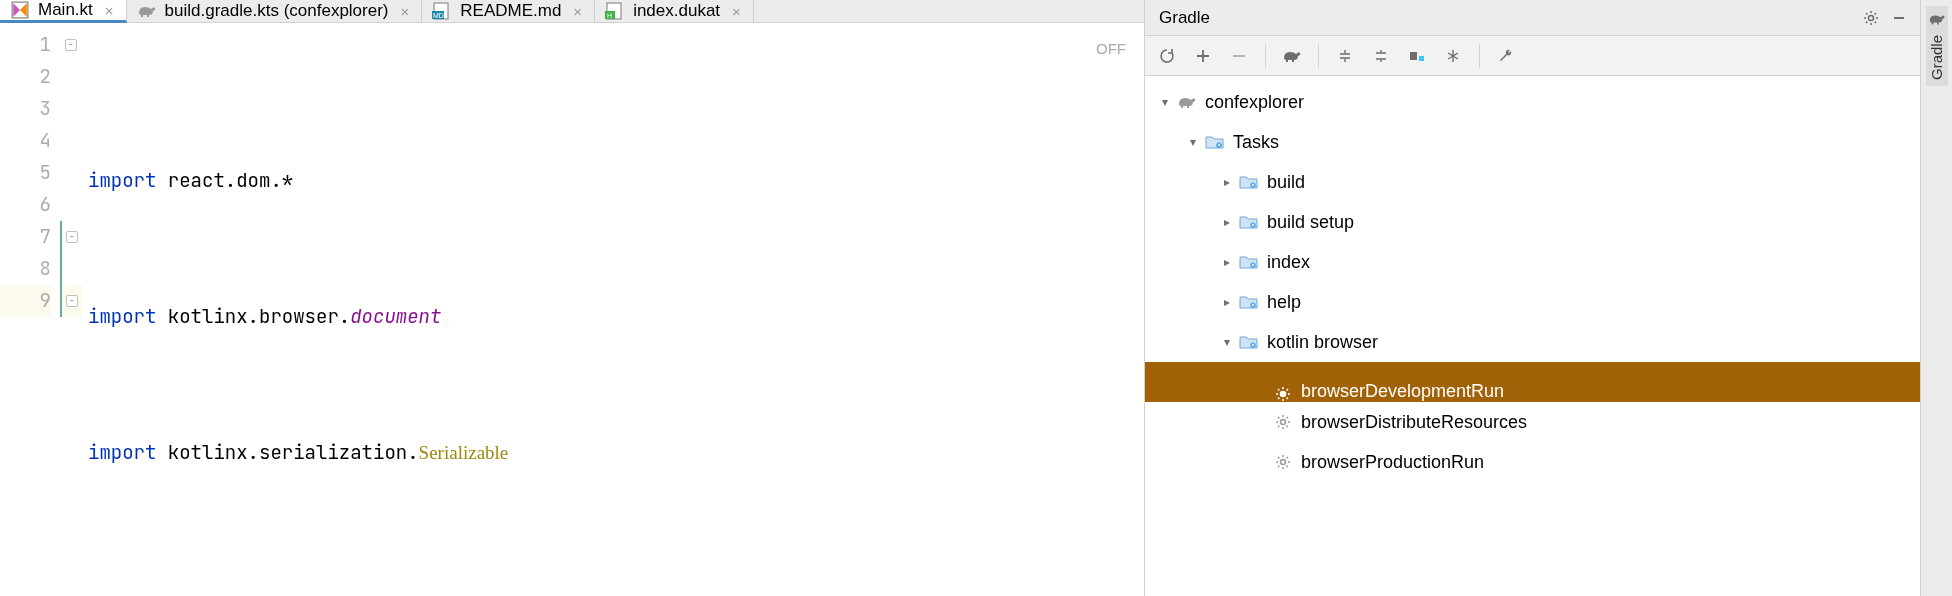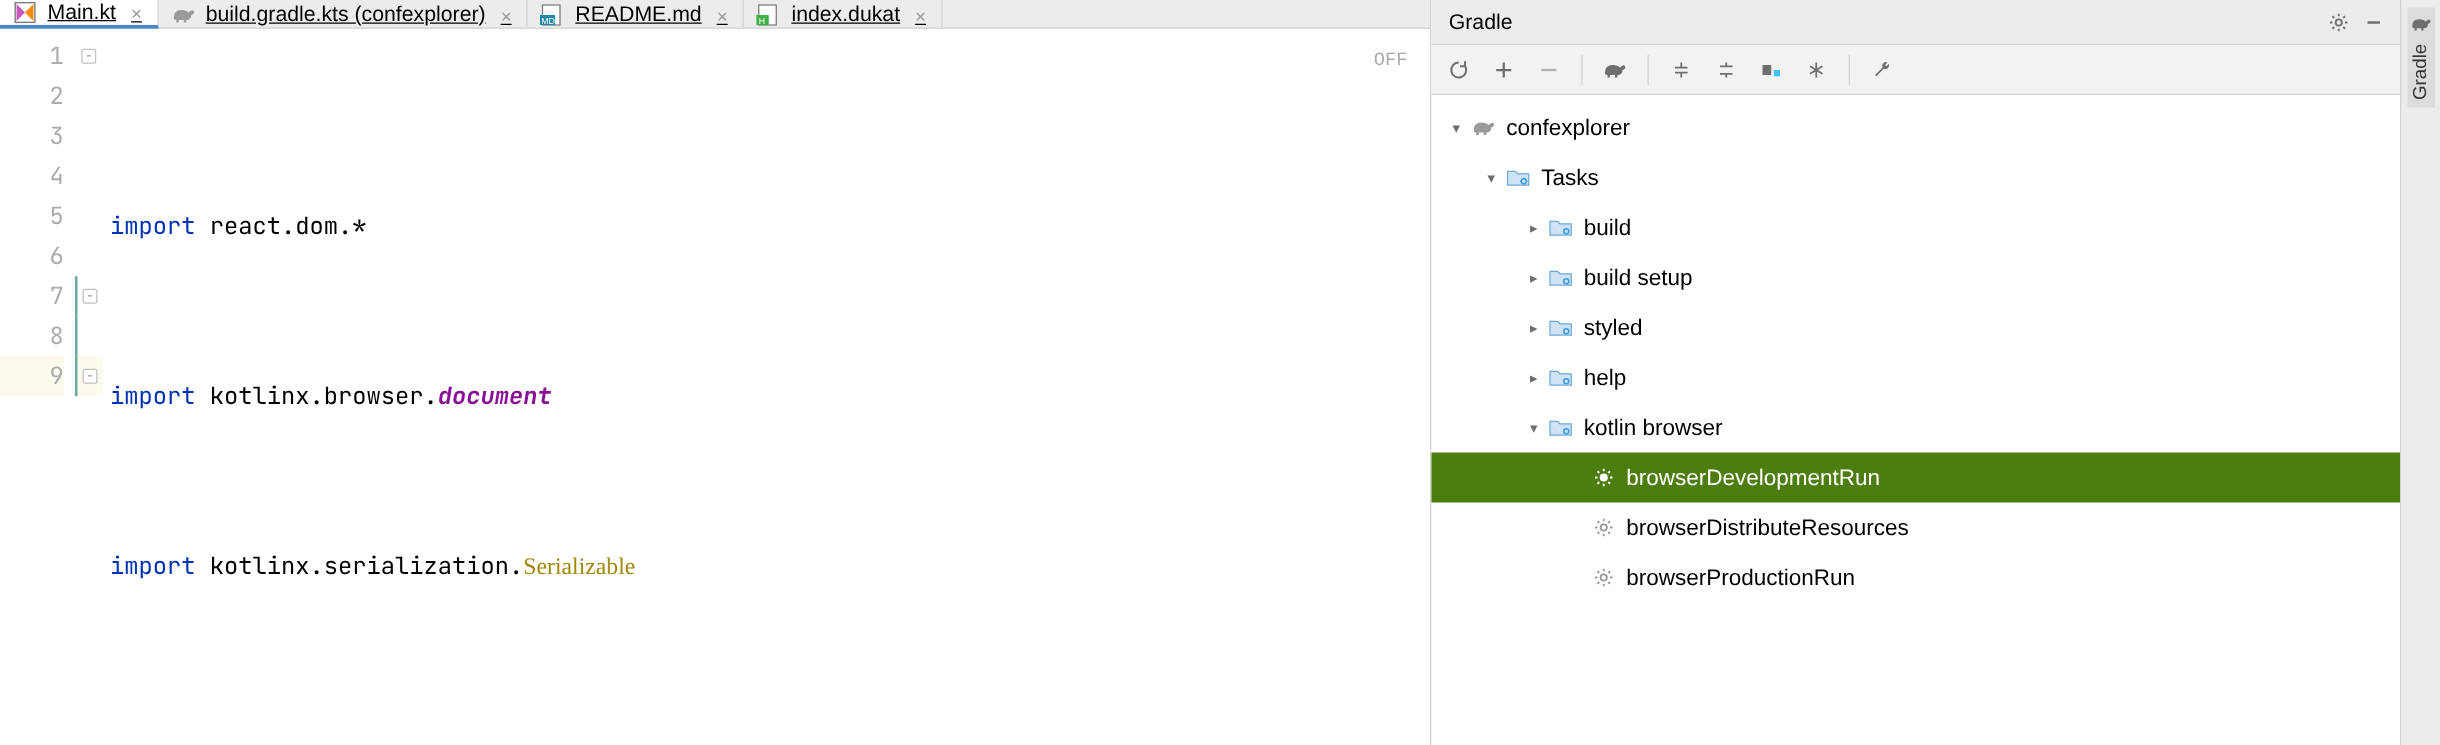--- a/index.html
+++ b/index.html
@@ -20,28 +20,27 @@
     }
     .tab-bar {
       display: flex;
       background: #ececec;
       border-bottom: 1px solid #d1d1d1;
       height: 36px;
       align-items: stretch;
     }
     .tab {
       display: flex;
-      align-items: flex-end;
+      align-items: center;
       padding: 0 12px 0 10px;
       border-right: 1px solid #d1d1d1;
       gap: 8px;
       cursor: pointer;
       color: #000;
       font-size: 17px;
-      text-decoration: underline;
     }
     .tab.active {
       background: #fff;
       border-bottom: 3px solid #4a88c7;
       margin-bottom: -1px;
     }
     .tab-icon { width: 20px; height: 20px; display: flex; align-items: center; justify-content: center; }
     .close-x { color: #999; font-size: 15px; margin-left: 4px; }
     .editor-body {
       flex: 1;
@@ -71,25 +70,25 @@
     }
     .code-area {
       flex: 1;
       padding: 6px 0 0 6px;
       position: relative;
       white-space: pre;
     }
     .code-line { height: 32px; margin-top: 40px; }
     .kw { color: #0033b3; }
     .pkg { color: #000; }
-    .ident-imp { color: #871094; font-style: italic; font-weight: bold; }
+    .ident-imp { color: #871094; font-style: italic; }
     .ident-ser { color: #9e880d; font-family: Liberation Serif, serif; }
     .off-indicator {
       position: absolute; top: 10px; right: 18px; color: #aaaaaa; font-size: 15px;
-      font-family: Liberation Mono, monospace;
+      font-family: Liberation Sans, sans-serif;
     }
 
     
     .gradle-pane {
       width: 776px;
       border-left: 1px solid #d1d1d1;
       display: flex;
       flex-direction: column;
       background: #fff;
     }
@@ -124,21 +123,21 @@
     }
     .tree-row {
       display: flex;
       align-items: center;
       height: 40px;
       cursor: pointer;
       color: #000;
     }
     .tree-row .arrow { width: 20px; text-align: center; color: #6e6e6e; font-size: 12px;}
     .tree-row .ticon { width: 24px; display:flex; align-items:center; justify-content:center; margin-right: 6px;}
-    .tree-row.selected { background: #4d7c0f; color: #fff; }
+    .tree-row.selected { background: #a16207; color: #fff; align-items: flex-end; }
     .tree-row.selected svg * { fill: #fff !important; stroke: #fff !important; }
 
     .right-tab {
       width: 32px;
       background: #ececec;
       border-left: 1px solid #d1d1d1;
       display: flex;
       flex-direction: column;
       align-items: center;
       padding-top: 6px;
@@ -362,21 +361,21 @@
       <span>build setup</span>
     </div>
     <div class="tree-row" style="padding-left:72px">
       <span class="arrow">▸</span>
       <span class="ticon">
           <svg width="20" height="16" viewBox="0 0 20 16">
             <path d="M1 3h6l2 2h9v9H1z" fill="#cfe3f5" stroke="#6ea8d8"></path>
             <circle cx="14" cy="11" r="2" fill="none" stroke="#3a9bdc" stroke-width="1.2"></circle>
           </svg>
         </span>
-      <span>styled</span>
+      <span>index</span>
     </div>
     <div class="tree-row" style="padding-left:72px">
       <span class="arrow">▸</span>
       <span class="ticon">
           <svg width="20" height="16" viewBox="0 0 20 16">
             <path d="M1 3h6l2 2h9v9H1z" fill="#cfe3f5" stroke="#6ea8d8"></path>
             <circle cx="14" cy="11" r="2" fill="none" stroke="#3a9bdc" stroke-width="1.2"></circle>
           </svg>
         </span>
       <span>help</span>

